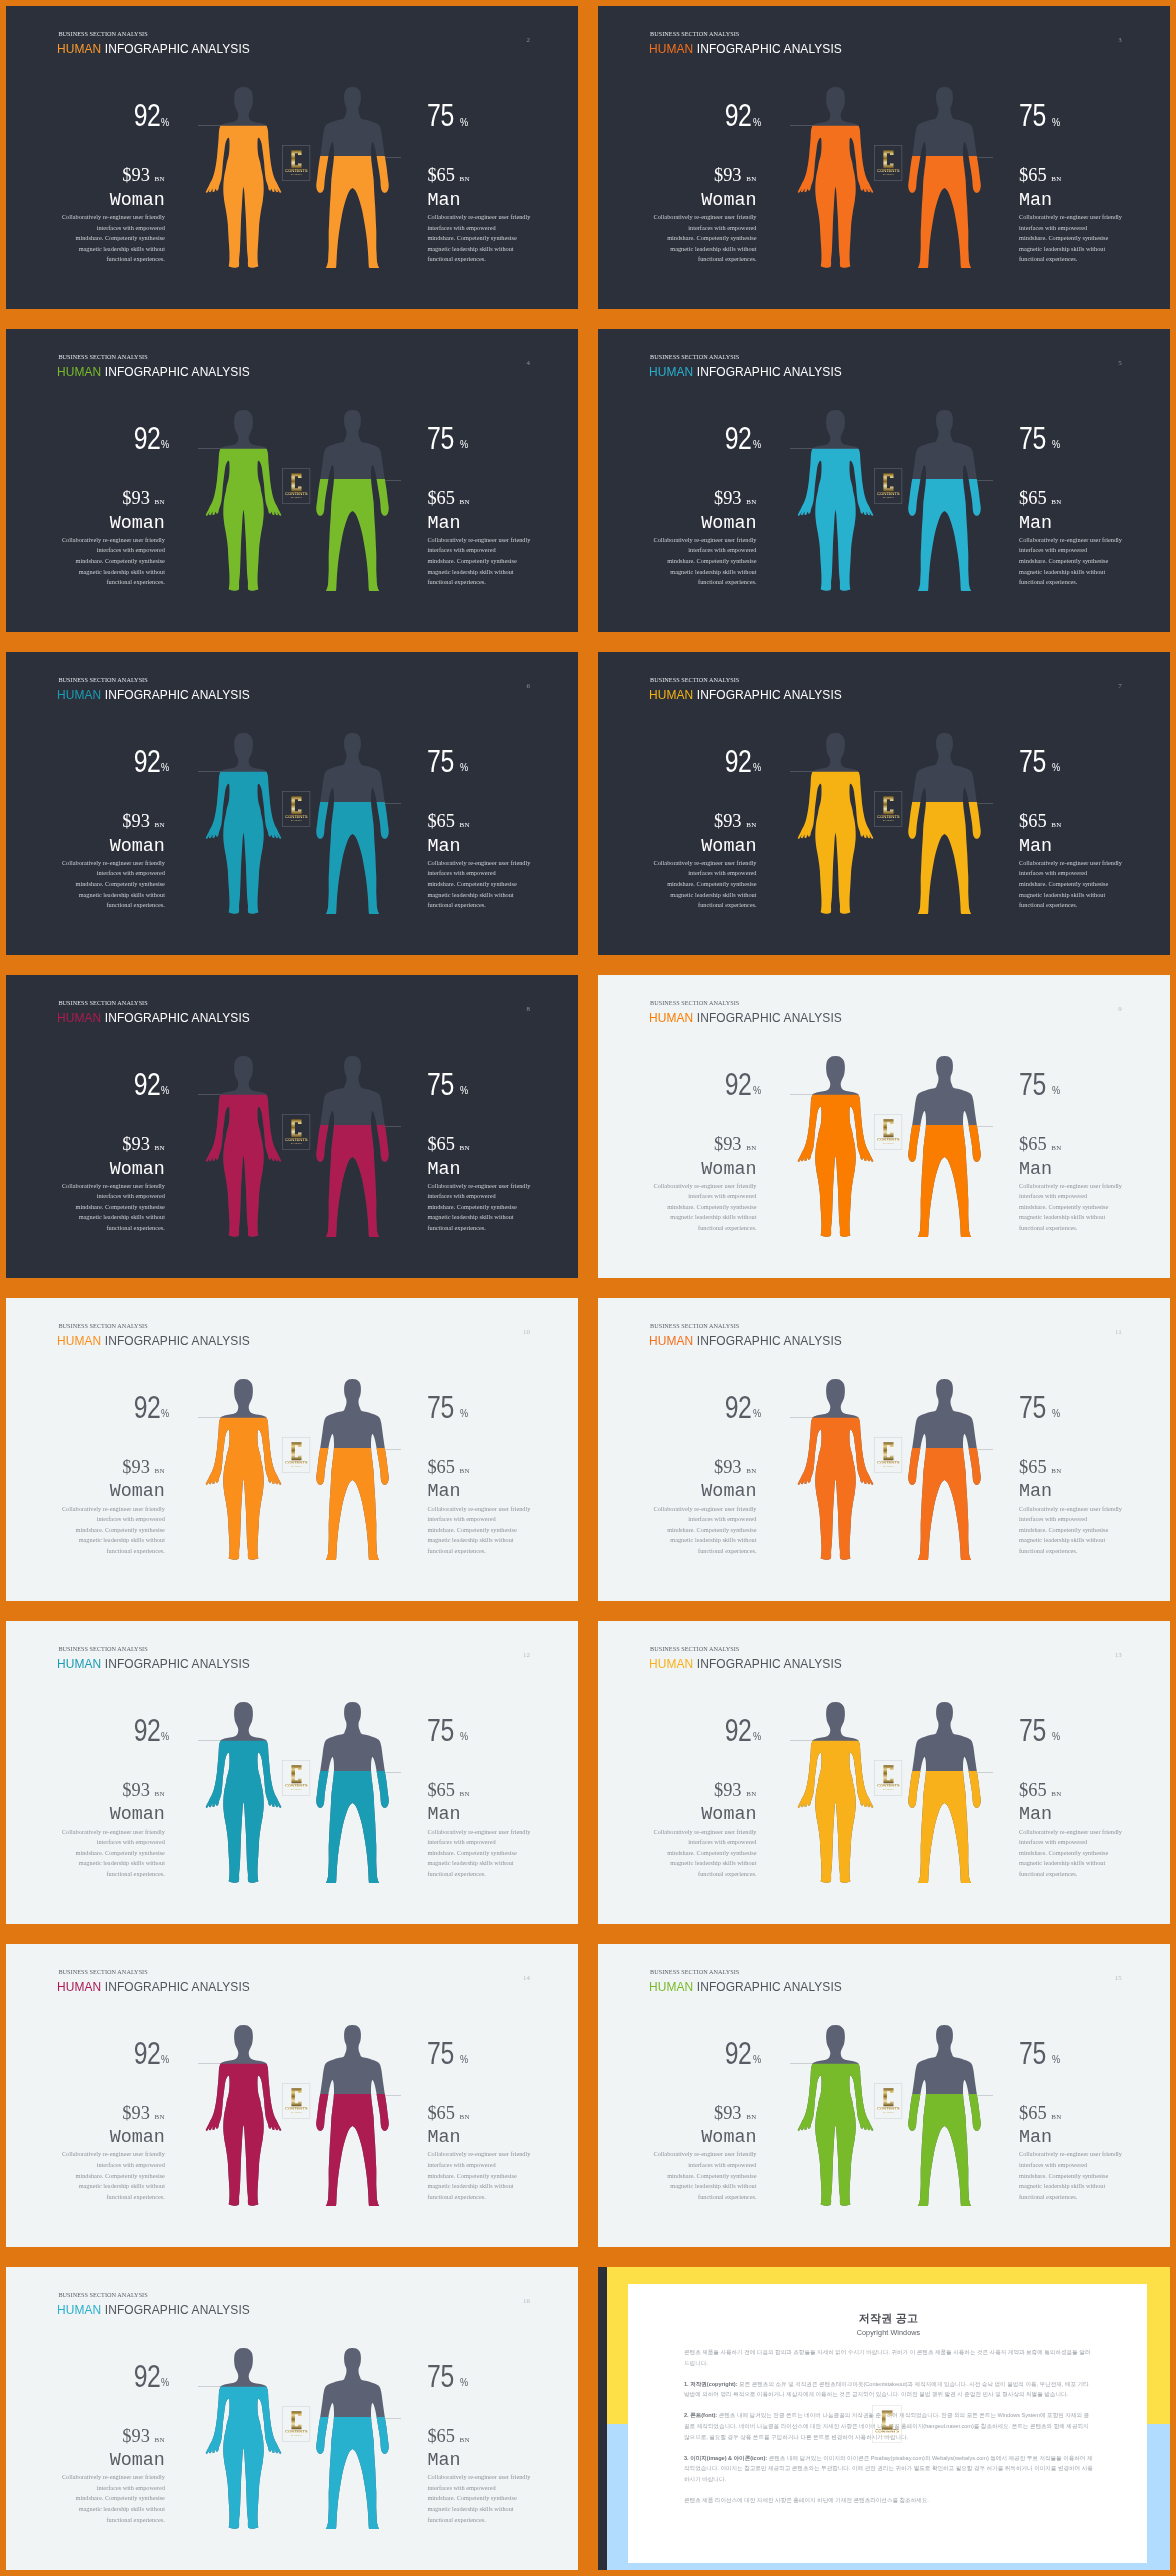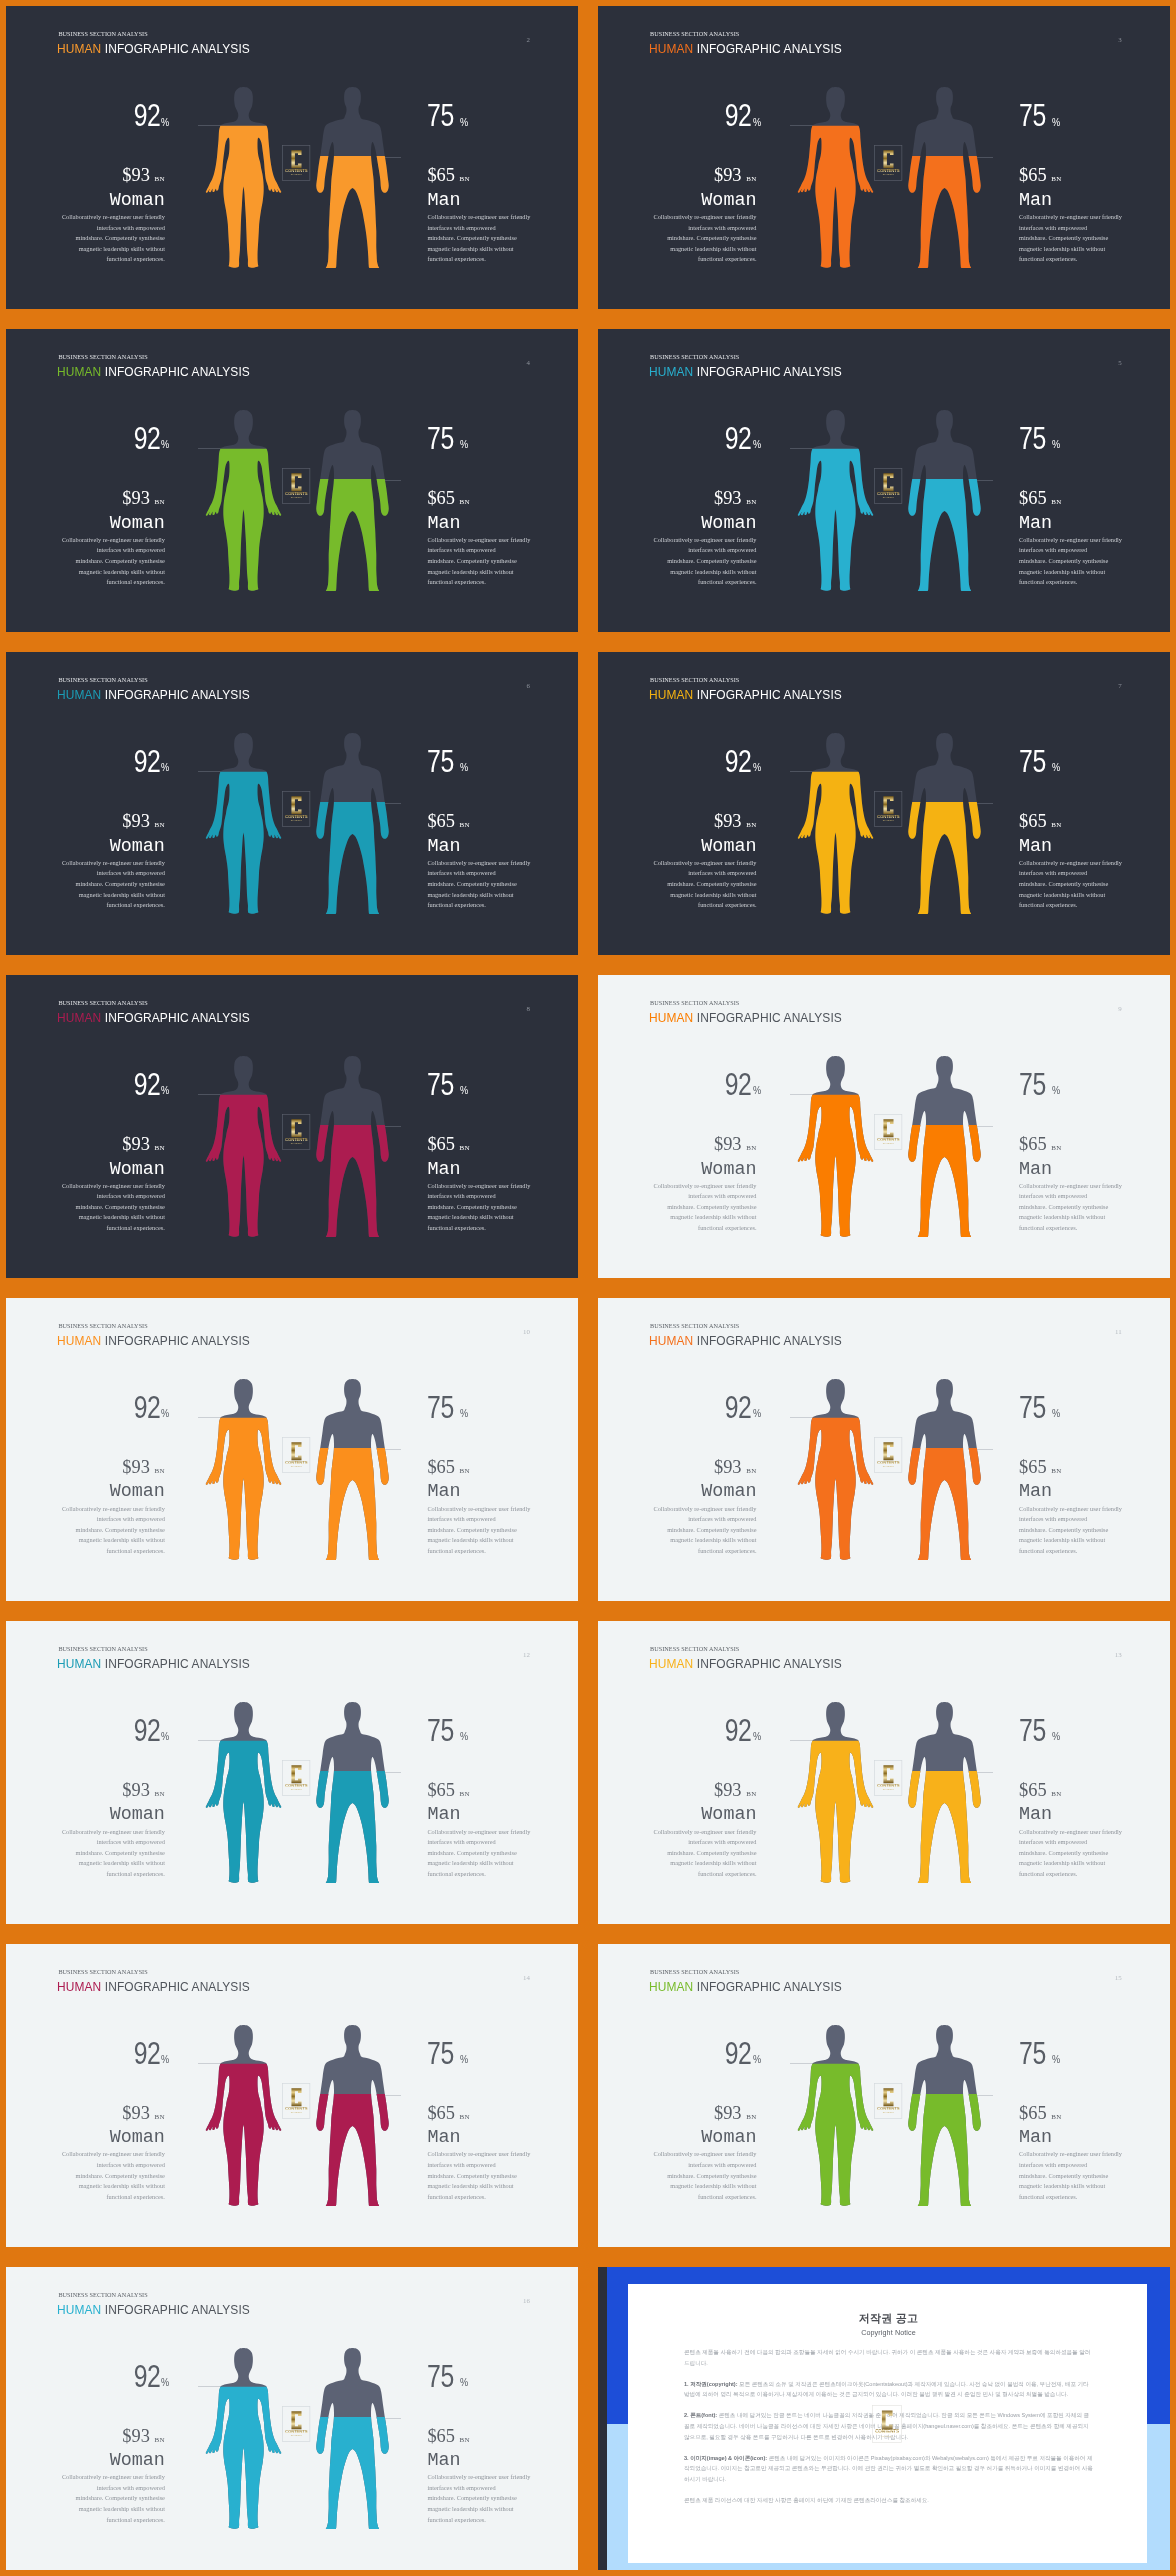--- a/index.html
+++ b/index.html
@@ -48,21 +48,21 @@
 
   .figsvg{position:absolute;top:81px;height:181px;}
   .figsvg.f{left:199px;width:77px;}
   .figsvg.m{left:308px;width:77px;}
   .leadline{position:absolute;height:0.9px;}
   .dark .leadline{background:#4e535f;}
   .light .leadline{background:#cbcfd4;}
 
   .logo{position:absolute;left:276px;top:139px;width:28.5px;height:36px;}
 
-  .slide.blue{background:#1d4ed8;}
+  .slide.blue{background:#fde047;}
   .dark-strip{position:absolute;left:0;top:0;bottom:0;width:9.2px;background:#2b2f3a;}
   .blue-lower{position:absolute;left:0;right:0;top:157px;bottom:0;background:#b2dcfd;}
   .cp-card{position:absolute;left:30px;top:17.5px;width:519px;height:279px;background:#ffffff;
            padding:27.6px 54px 0 56px;box-sizing:border-box;}
   .cp-title-ko{text-align:center;font-size:11px;font-weight:700;color:#4a4d53;letter-spacing:0.2px;line-height:1.15;}
   .cp-title-en{text-align:center;font-size:7.2px;color:#595d64;margin-top:3.7px;letter-spacing:0.1px;}
   .cp-p{font-size:5.6px;line-height:1.93;color:#9ba0a7;margin:10px 0 0 0;text-align:left;
         word-break:break-all;letter-spacing:-0.03px;}
   .cp-p b{color:#6b6f76;font-weight:700;}
   .cp-wm{position:absolute;left:244px;top:121px;width:30px;height:38px;opacity:.9;}
@@ -877,21 +877,21 @@
        <text x="32" y="61" text-anchor="middle" font-family="Liberation Sans,sans-serif" font-weight="700" font-size="9.8" letter-spacing="-.35" fill="url(#gold)">CONTENTS</text>
        <text x="32" y="69" text-anchor="middle" font-family="Liberation Sans,sans-serif" font-size="4.4" letter-spacing=".2" fill="url(#gold)">STAKEOUT</text>
      </svg>
    </div>
 </section>
 <section class="slide blue">
  <div class="blue-lower"></div>
  <div class="dark-strip"></div>
  <div class="cp-card">
    <div class="cp-title-ko">저작권 공고</div>
-   <div class="cp-title-en">Copyright Notice</div>
+   <div class="cp-title-en">Copyright Windows</div>
    <p class="cp-p"><b></b><span>콘텐츠 제품을 사용하기 전에 다음의 합의과 조항들을 자세히 읽어 수시기 바랍니다. 귀하가 이 콘텐츠 제품을 사용하는 것은 사용자 계약과 보증에 동의하셨음을 알려드립니다.</span></p>
    <p class="cp-p"><b>1. 저작권(copyright):</b><span> 모든 콘텐츠의 소유 및 저작권은 콘텐츠테이크아웃(Contentstakeout)과 제작자에게 있습니다. 사전 승낙 없이 불법적 이용, 부난전재, 배포 기타 방법에 의하여 영리 목적으로 이용하거나 제삼자에게 이용하는 것은 금지되어 있습니다. 이러한 불법 행위 발견 시 준엄한 민사 및 형사상의 처벌을 받습니다.</span></p>
    <p class="cp-p"><b>2. 폰트(font):</b><span> 콘텐츠 내에 담겨있는 한글 폰트는 네이버 나눔글꼴의 저작권을 준수하여 제작되었습니다. 한글 외의 모든 폰트는 Windows System에 포함된 자체의 글꼴로 제작되었습니다. 네이버 나눔글꼴 라이선스에 대한 자세한 사항은 네이버 나눔글꼴 홈페이지(hangeul.naver.com)를 참조하세요. 폰트는 콘텐츠와 함께 제공되지 않으므로, 필요할 경우 상용 폰트를 구입하거나 다른 폰트로 변경하여 사용하시기 바랍니다.</span></p>
    <p class="cp-p"><b>3. 이미지(image) &amp; 아이콘(icon):</b><span> 콘텐츠 내에 담겨있는 이미지와 아이콘은 Pixabay(pixabay.com)와 Webalys(webalys.com) 등에서 제공한 무료 저작물을 이용하여 제작되었습니다. 이미지는 참고로만 제공되고 콘텐츠와는 무관합니다. 이에 관한 권리는 귀하가 별도로 확인하고 필요할 경우 허가를 취득하거나 이미지를 변경하여 사용하시기 바랍니다.</span></p>
    <p class="cp-p"><b></b><span>콘텐츠 제품 라이선스에 대한 자세한 사항은 홈페이지 하단에 기재한 콘텐츠라이선스를 참조하세요.</span></p>
    <div class="cp-wm">
      <svg viewBox="0 0 64 82" width="100%" height="100%">
        <rect x="1" y="1" width="62" height="80" fill="none" stroke="#e2e2e0" stroke-width="1.5"></rect>
        <path fill="url(#gold)" d="M21 12h23v11h-8v-4h-7v27h7v-4h8v11h-23z"></path>
        <text x="32" y="61" text-anchor="middle" font-family="Liberation Sans,sans-serif" font-weight="700" font-size="9.8" letter-spacing="-.35" fill="url(#gold)">CONTENTS</text>

